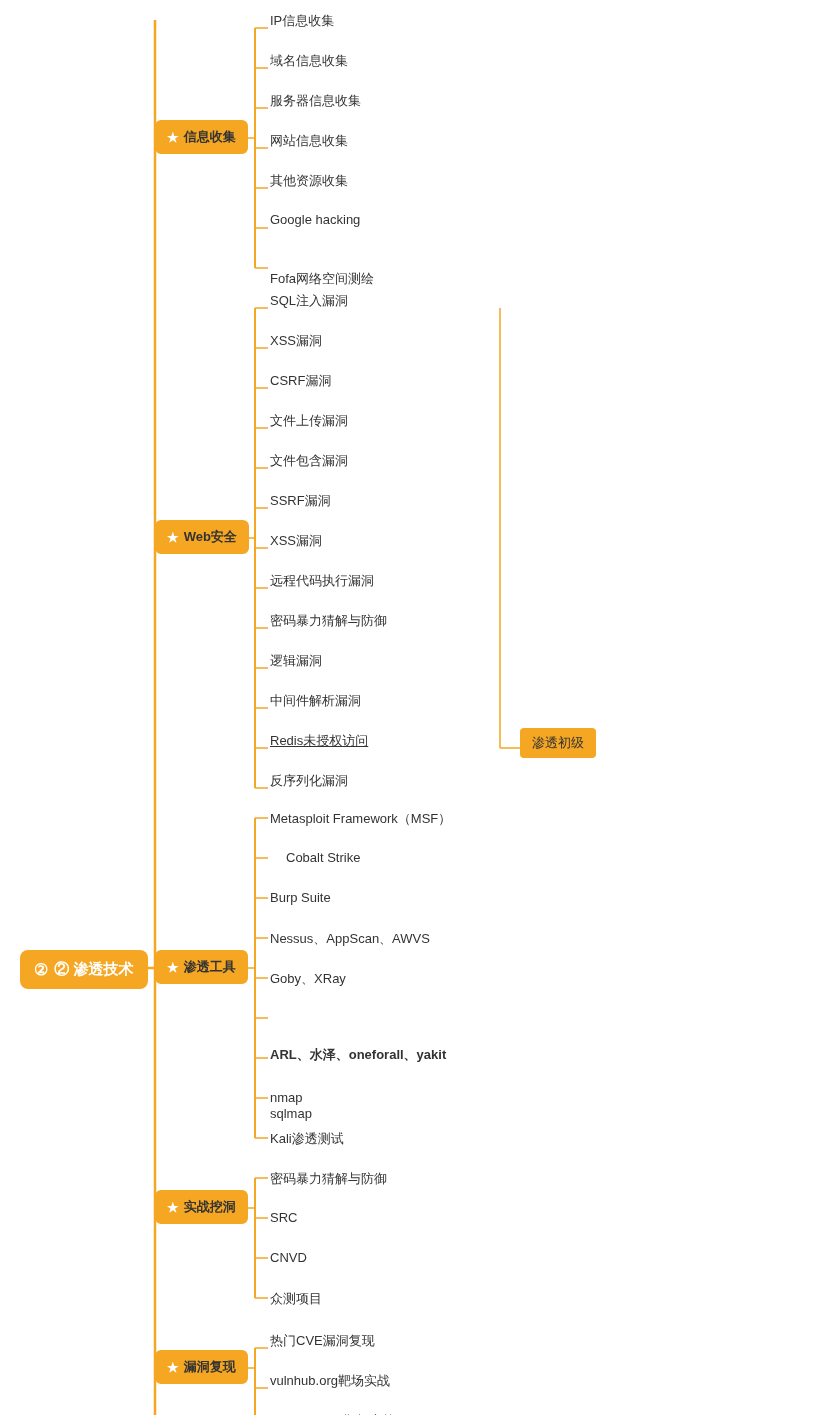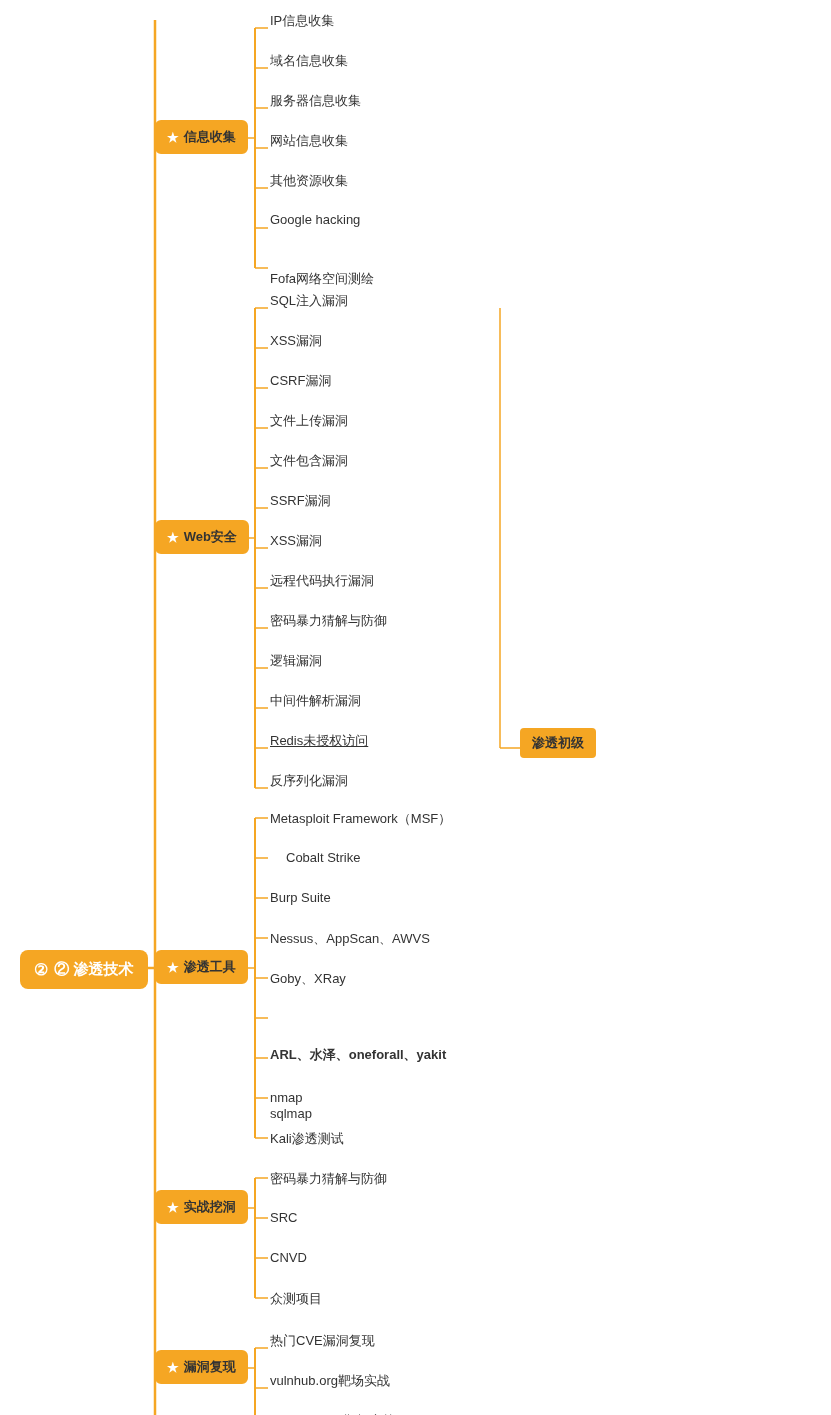--- a/index.html
+++ b/index.html
@@ -71,21 +71,21 @@
     }
 
     
     .status-badge {
       position: absolute;
       background: #f5a623;
       color: #333;
       border-radius: 4px;
       padding: 6px 12px;
       font-size: 13px;
-      font-weight: bold;
+      font-weight: normal;
       z-index: 10;
     }
 
     
     .lines-svg {
       position: absolute;
       top: 0;
       left: 0;
       width: 831px;
       height: 1415px;

